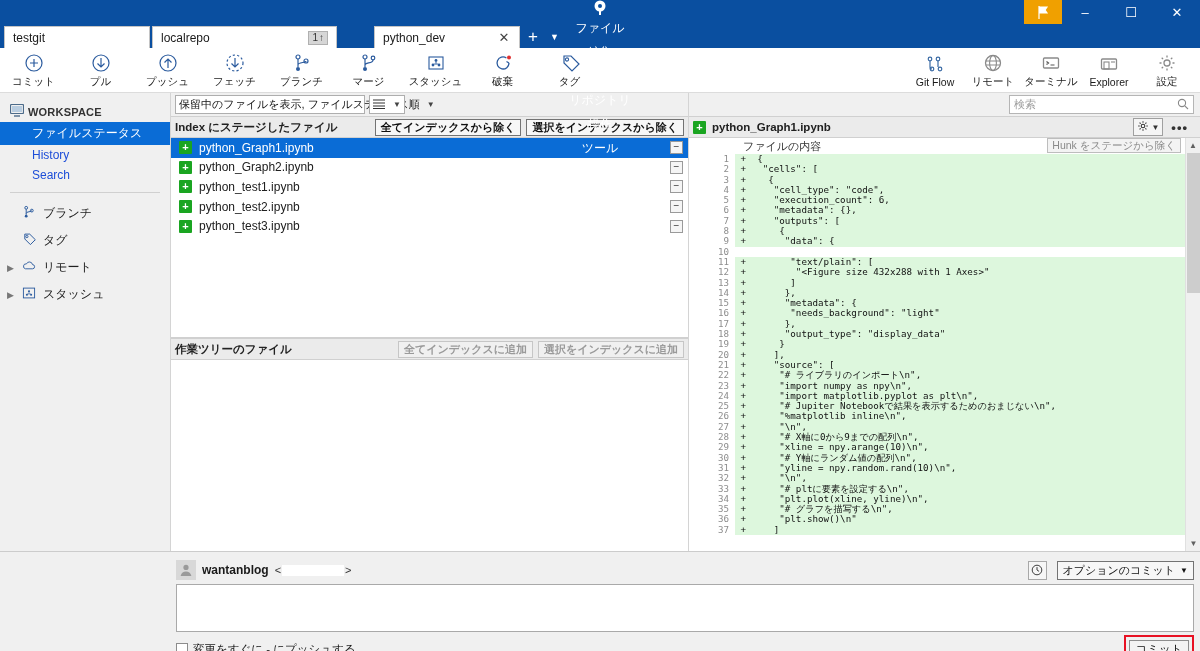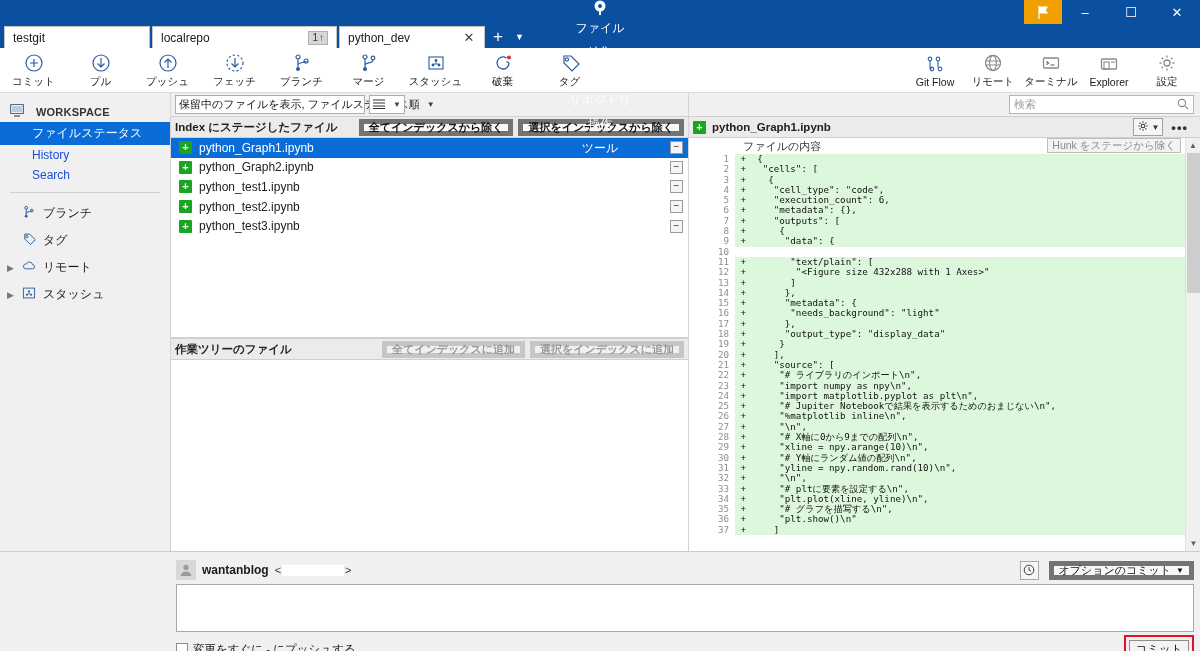--- a/index.html
+++ b/index.html
@@ -47,42 +47,42 @@
     align-items:center; justify-content:center; gap:1px; cursor:default;
   }
   .tb .lbl { font-size:10.5px; color:#1a1a1a; white-space:nowrap; }
   .tb .ico { height:22px; display:flex; align-items:center; justify-content:center; }
   #tb-right { position:absolute; right:4px; display:flex; }
   #tb-right .tb { width:58px; }
   
   #body { display:flex; height:458px; background:#f0f0f0; }
   
   #sidebar { width:170px; background:#f0f0f0; padding-top:8px; }
-  .sb-head { display:flex; align-items:center; gap:12px; padding:3px 10px; font-size:11px; color:#333; font-weight:bold; letter-spacing:.2px;}
+  .sb-head { display:flex; align-items:center; gap:4px; padding:3px 10px; font-size:11px; color:#333; font-weight:bold; letter-spacing:.2px;}
   .sb-sub { padding:3px 10px 3px 32px; font-size:12px; color:#1d4ed8; cursor:default; }
   .sb-sub.active { background:#0a6cd6; color:#ffffff; }
   .sb-div { height:1px; background:#d0d0d0; margin:7px 10px; }
   .sb-row { display:flex; align-items:center; gap:7px; padding:5px 10px 5px 16px; font-size:12px; cursor:default;}
   .sb-row .chev { width:8px; font-size:9px; color:#777; margin-left:-9px; }
   
   #center { width:518px; display:flex; flex-direction:column; background:#ffffff; border-left:1px solid #d4d4d4; }
   #filter-bar { height:23px; display:flex; align-items:center; gap:4px; padding:0 4px; background:#f0f0f0; }
   .combo {
     height:19px; background:#ffffff; border:1px solid #aeaeae; display:flex; align-items:center;
     font-size:11px; padding:0 3px; color:#111;
   }
   .combo .cv { padding-right:5px; white-space:nowrap; }
   .combo .caret { font-size:8px; color:#444; border-left:0px; padding-left:2px; }
   .sec-header {
     height:22px; background:#ebebeb; border-top:1px solid #d0d0d0; border-bottom:1px solid #d0d0d0;
     display:flex; align-items:center; padding:0 4px; font-size:11.5px; font-weight:bold; color:#222;
   }
   .sec-header .spacer { flex:1; }
   .minibtn {
-    height:17px; border:5px solid #737373; background:#f7f7f7; font-size:11px; color:#111;
+    height:17px; border:1px solid #737373; background:#f7f7f7; font-size:11px; color:#111;
     padding:0 5px; display:flex; align-items:center; margin-left:5px;
   }
   .minibtn.disabled { color:#9a9a9a; border-color:#c6c6c6; background:#f0f0f0; }
   #staged-list { height:200px; background:#ffffff; border-bottom:1px solid #d0d0d0; }
   .frow { height:19.6px; display:flex; align-items:center; padding:0 5px 0 8px; font-size:12px; }
   .frow.sel { background:#0a6cd6; color:#ffffff; }
   .frow .fname { flex:1; padding-left:7px; }
   .plusico {
     width:13px; height:13px; background:#1aa521; color:#fff; font-size:11px; line-height:12px;
     text-align:center; border-radius:1px; font-weight:bold; display:inline-block;
@@ -188,21 +188,21 @@
   <div class="tab" style="min-width:146px;">
     <span class="tlabel">testgit</span>
   </div>
   <div class="tab" style="min-width:185px;">
     <span class="tlabel">localrepo</span>
     <span class="badge">
       <span>1</span>
       <span>↑</span>
     </span>
   </div>
-  <div class="tab" style="min-width:146px;">
+  <div class="tab" style="min-width:146px;margin-left:35px;">
     <span class="tlabel">python_dev</span>
     <span class="tclose">✕</span>
   </div>
   <div id="tab-add">+</div>
   <div id="tab-menu">▼</div>
 </div>
 
 <div id="toolbar">
 
   <div class="tb">

